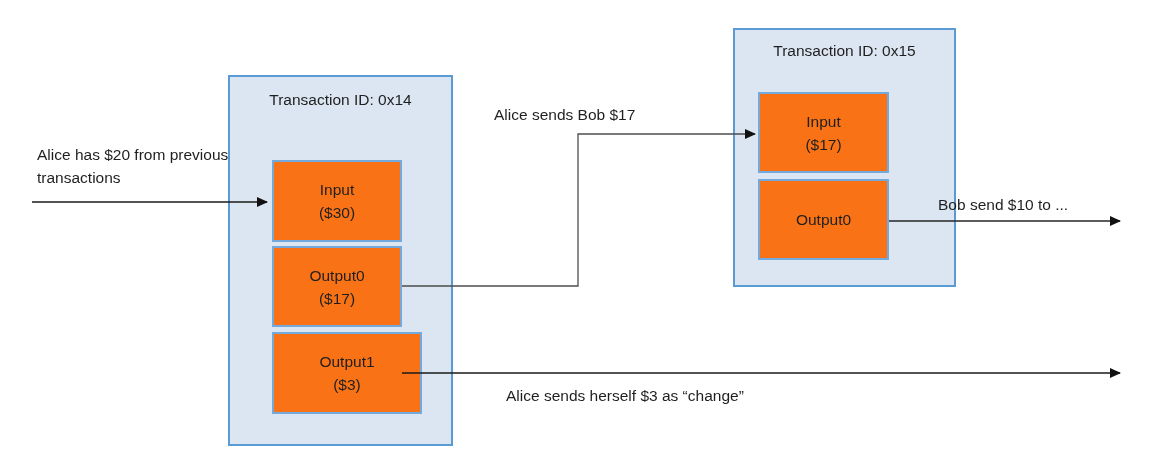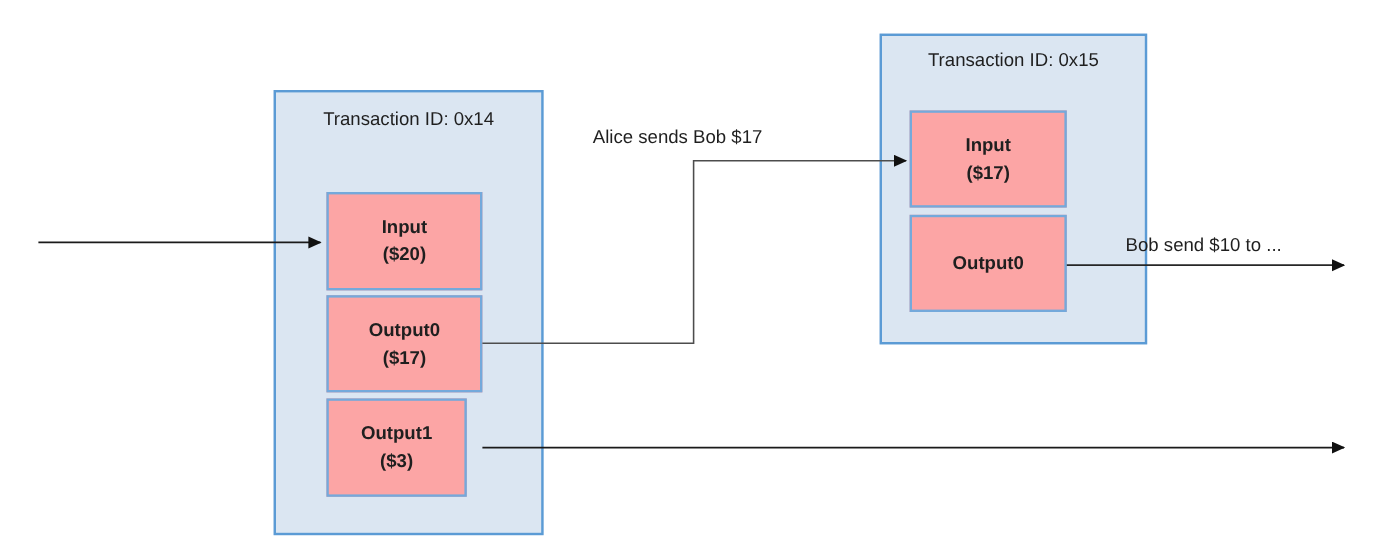--- a/index.html
+++ b/index.html
@@ -20,31 +20,30 @@
     box-sizing: border-box;
     z-index: 1;
   }
   .tx-title {
     width: 100%;
     text-align: center;
     white-space: nowrap;
   }
   .node-box {
     position: absolute;
-    background: #fca5a5;
+    background: #f97316;
     border: 2px solid #74a9db;
     box-sizing: border-box;
     z-index: 2;
     display: flex;
     flex-direction: column;
     align-items: center;
     justify-content: center;
     text-align: center;
     line-height: 23px;
-    font-weight: bold;
   }
   .annotation {
     position: absolute;
     z-index: 4;
     line-height: 23px;
     white-space: nowrap;
   }
   .annotation.wrap { white-space: normal; }
   #arrow-layer {
     position: absolute;
@@ -59,27 +58,27 @@
 <body>
 
 <div id="canvas">
 
   <div class="tx-box" style="left:228px; top:75px; width:225px; height:371px; padding-top:14px;">
     <div class="tx-title">Transaction ID: 0x14</div>
   </div>
 
   <div class="node-box" style="left:272px; top:160px; width:130px; height:82px;">
     <span>Input</span>
-    <span>($20)</span>
+    <span>($30)</span>
   </div>
   <div class="node-box" style="left:272px; top:246px; width:130px; height:81px;">
     <span>Output0</span>
     <span>($17)</span>
   </div>
-  <div class="node-box" style="left:272px; top:332px; width:117px; height:82px;">
+  <div class="node-box" style="left:272px; top:332px; width:150px; height:82px;">
     <span>Output1</span>
     <span>($3)</span>
   </div>
 
   <div class="tx-box" style="left:711px; top:28px; width:223px; height:259px; padding-top:12px;margin-left:22px;">
     <div class="tx-title">Transaction ID: 0x15</div>
   </div>
 
   <div class="node-box" style="left:758px; top:92px; width:131px; height:81px;">
     <span>Input</span>
@@ -94,16 +93,18 @@
       <marker id="ah" markerUnits="userSpaceOnUse" markerWidth="13" markerHeight="11" refX="10" refY="5" orient="auto">
         <path d="M0,0 L11,5 L0,10 Z" fill="#111111"></path>
       </marker>
     </defs>
     <line x1="32" y1="202" x2="267" y2="202" stroke="#1a1a1a" stroke-width="1.4" marker-end="url(#ah)"></line>
     <polyline points="402,286 578,286 578,134 755,134" fill="none" stroke="#4d4d4d" stroke-width="1.3" marker-end="url(#ah)"></polyline>
     <line x1="889" y1="221" x2="1120" y2="221" stroke="#262626" stroke-width="1.4" marker-end="url(#ah)"></line>
     <line x1="402" y1="373" x2="1120" y2="373" stroke="#1a1a1a" stroke-width="1.4" marker-end="url(#ah)"></line>
   </svg>
 
+  <div class="annotation wrap" style="left:37px; top:143px; width:195px;">Alice has $20 from previous transactions</div>
   <div class="annotation" style="left:494px; top:103px;">Alice sends Bob $17</div>
   <div class="annotation" style="left:938px; top:193px;">Bob send $10 to ...</div>
+  <div class="annotation" style="left:506px; top:384px;">Alice sends herself $3 as “change”</div>
 
 </div>
 
 </body></html>

